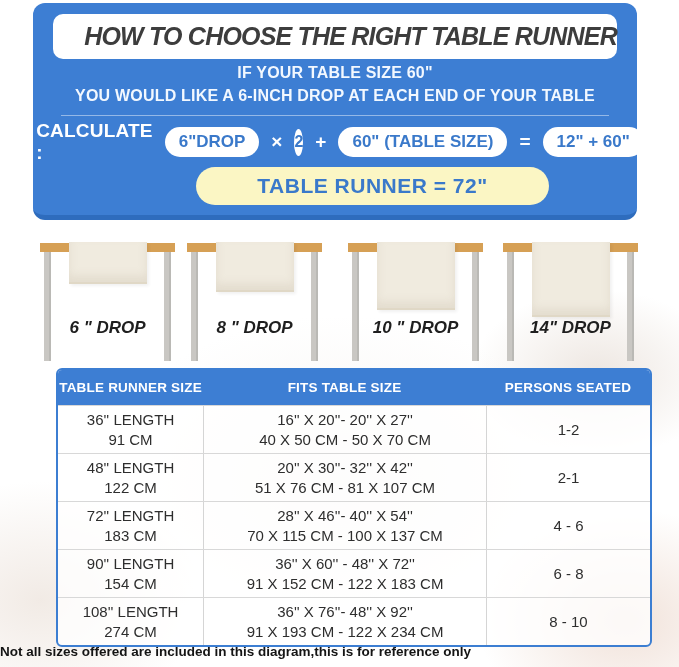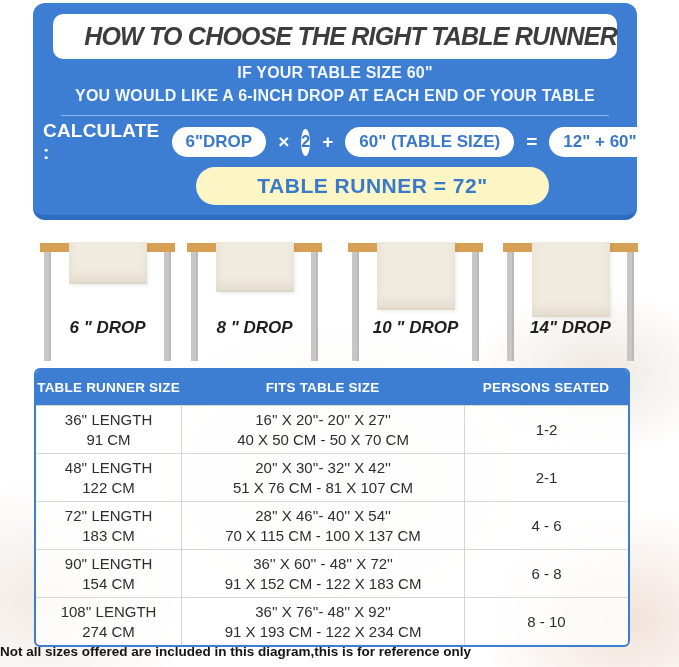--- a/index.html
+++ b/index.html
@@ -18,21 +18,21 @@
   .title-box{position:absolute;left:20px;right:20px;top:11px;height:45px;background:#ffffff;
     border-radius:10px;display:flex;align-items:center;justify-content:flex-end;}
   .page-title{font-size:25px;font-weight:bold;font-style:italic;color:#3d3d3d;
     letter-spacing:-0.8px;white-space:nowrap;}
   .subtitle{position:absolute;left:0;right:0;text-align:center;color:#f2f8ff;
     font-size:16px;font-weight:bold;letter-spacing:0.2px;}
   .sub1{top:61px;} .sub2{top:84px;}
   .divider{position:absolute;left:28px;right:28px;top:112px;height:1px;background:rgba(255,255,255,0.45);}
 
   .calc-row{position:absolute;left:10px;right:0;top:123px;height:32px;display:flex;
-    align-items:center;gap:12px;}
+    align-items:center;justify-content:center;gap:12px;}
   .calc-label{color:#ffffff;font-weight:bold;font-size:19px;letter-spacing:0.2px;}
   .white-pill{background:#ffffff;color:#3a79ca;font-weight:bold;font-size:17px;
     border-radius:16px;padding:5px 14px;white-space:nowrap;}
   .op{color:#ffffff;font-weight:bold;font-size:19px;}
   .mult-badge{width:27px;height:27px;border-radius:50%;background:#ffffff;color:#3a79ca;
     font-weight:bold;font-size:16px;display:flex;align-items:center;justify-content:center;}
   .result-banner{position:absolute;left:163px;top:164px;width:353px;height:38px;background:#fbf6c4;
     border-radius:19px;display:flex;align-items:center;justify-content:center;}
   .result-banner span{color:#3a79ca;font-weight:bold;font-size:21px;letter-spacing:0.5px;}
 
@@ -45,21 +45,21 @@
   .leg-l{left:4px;} .leg-r{right:4px;}
   .runner{position:absolute;left:50%;transform:translateX(-50%);top:12px;width:78px;
     background:#f0ebdf;z-index:2;border-bottom:2px solid #e0d8c6;
     box-shadow:inset 0 -6px 8px rgba(190,180,160,0.25), 2px 2px 3px rgba(0,0,0,0.06);}
   .fig1 .runner{height:40px;} .fig2 .runner{height:48px;}
   .fig3 .runner{height:66px;} .fig4 .runner{height:73px;}
   .drop-label{position:absolute;left:0;right:0;top:88px;text-align:center;
     font-size:17px;font-weight:bold;font-style:italic;color:#1f1f1f;white-space:nowrap;}
 
   
-  .size-table{position:absolute;left:34px;top:368px;width:596px;border:2px solid #3c7ed2;
+  .size-table{position:absolute;left:56px;top:368px;width:596px;border:2px solid #3c7ed2;
     border-radius:6px;overflow:hidden;box-sizing:border-box;background:rgba(255,255,255,0.78);}
   .thead{display:flex;height:35px;background:#3d7ed3;}
   .thead .cell{display:flex;align-items:center;justify-content:center;color:#ffffff;
     font-weight:bold;font-size:13.5px;letter-spacing:0.2px;}
   .col1{width:24.5%;} .col2{width:47.8%;} .col3{width:27.7%;}
   .trow{display:flex;height:47px;border-top:1px solid #d8d8d8;}
   .trow:first-of-type{border-top:none;}
   .trow .cell{display:flex;flex-direction:column;align-items:center;justify-content:center;
     font-size:15px;color:#2e2e2e;line-height:1.27;text-align:center;}
   .trow .col2,.trow .col3{border-left:1px solid #d5d5d5;box-sizing:border-box;}

